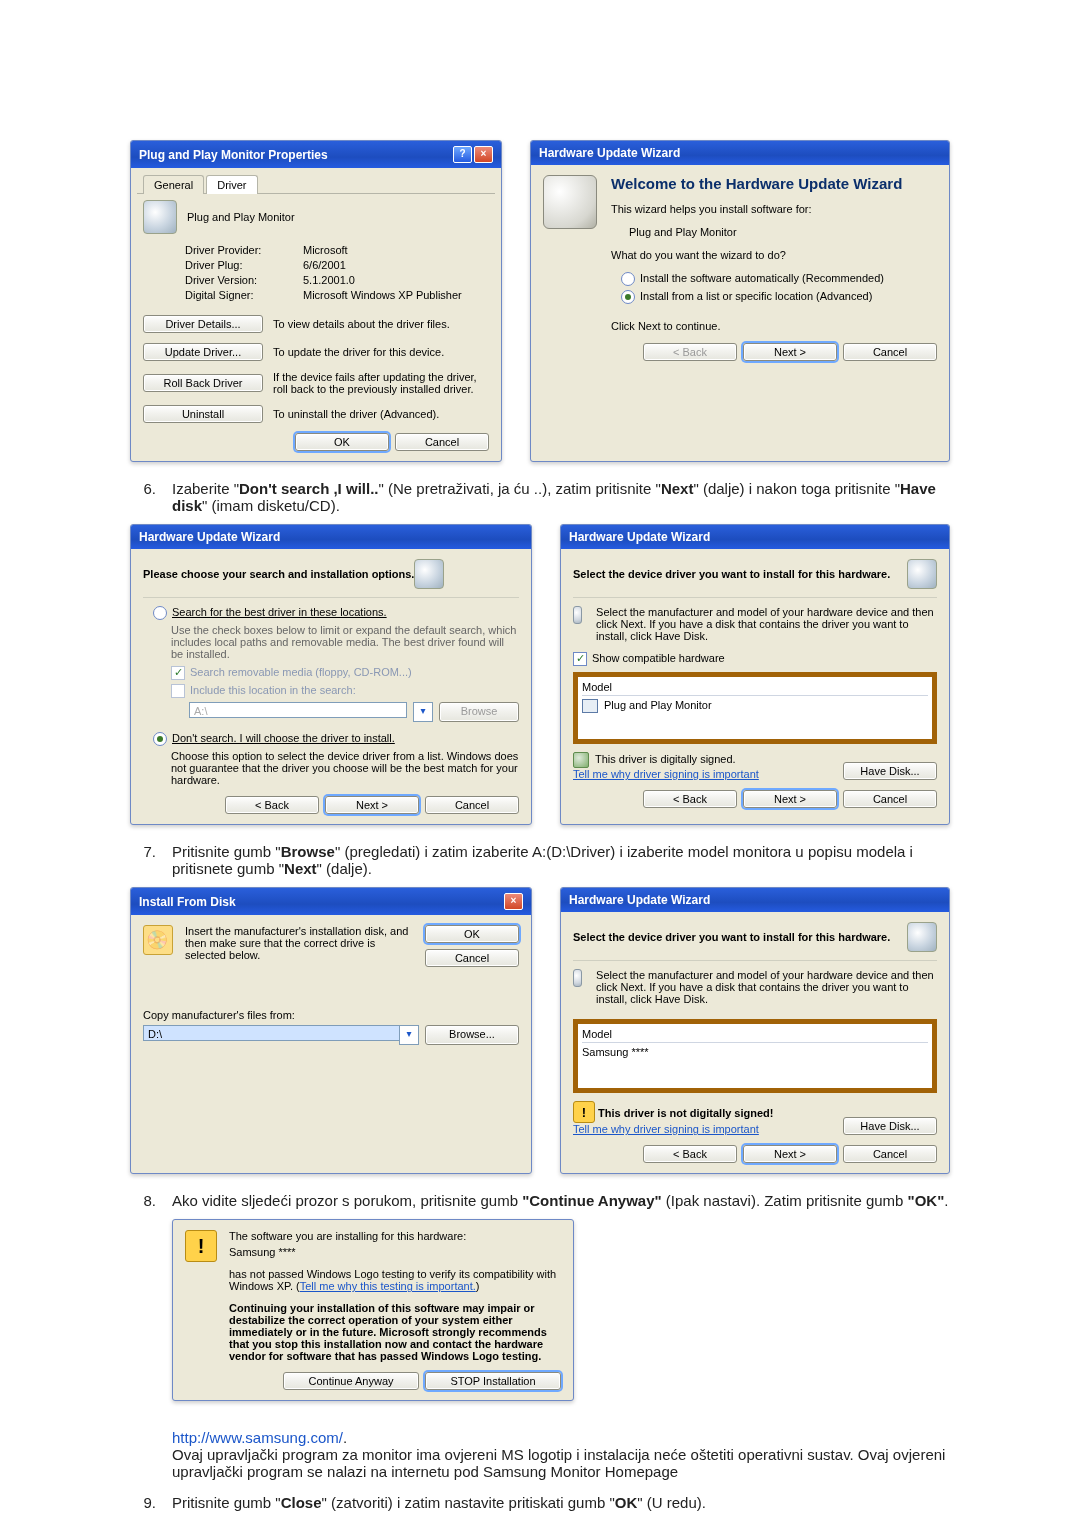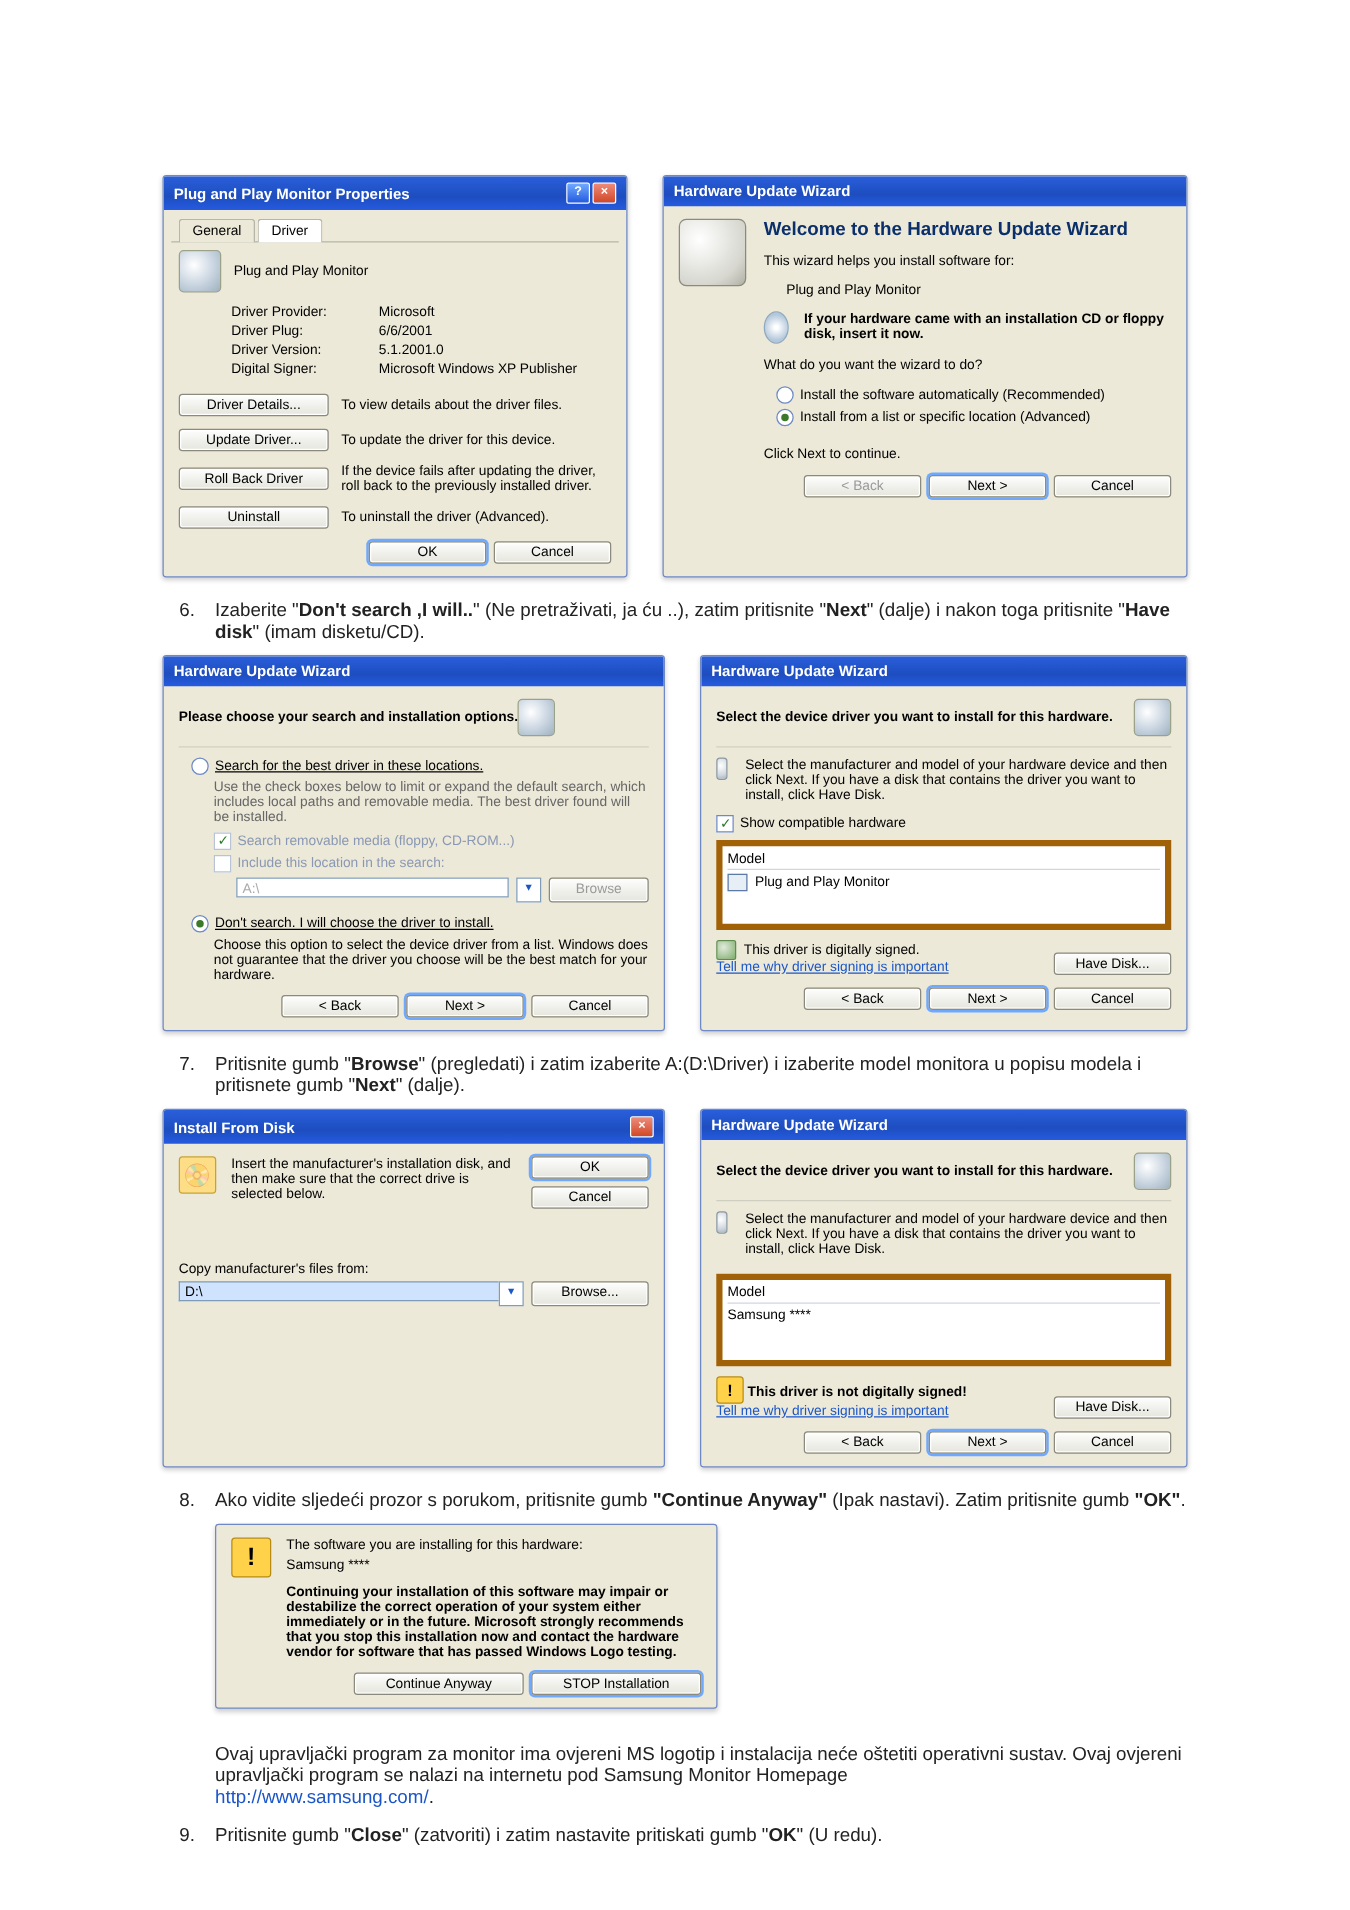--- a/index.html
+++ b/index.html
@@ -180,24 +180,20 @@
     <div class="win" style="flex:1">
       <div class="tb">
         <span>Hardware Update Wizard</span>
       </div>
       <div class="body" style="display:flex;gap:14px">
         <span class="wizicon"></span>
         <div style="flex:1">
           <div class="header-blue">Welcome to the Hardware Update Wizard</div>
           <p>This wizard helps you install software for:</p>
           <p style="margin-left:18px">Plug and Play Monitor</p>
-          <div style="display:flex;align-items:flex-start;gap:4px;margin:10px 0">
-            <span class="cdicon"></span>
-            <b style="font-size:11px">If your hardware came with an installation CD or floppy disk, insert it now.</b>
-          </div>
           <p>What do you want the wizard to do?</p>
           <div style="margin-left:10px">
             <div><span class="radio"></span><span>Install the software automatically (Recommended)</span></div>
             <div style="margin-top:4px"><span class="radio sel"></span><span>Install from a list or specific location (Advanced)</span></div>
           </div>
           <p style="margin-top:16px">Click Next to continue.</p>
           <div class="foot">
             <span class="xp-btn dim">&lt; Back</span>
             <span class="xp-btn def">Next &gt;</span>
             <span class="xp-btn">Cancel</span>
@@ -362,33 +358,36 @@
     </div>
   </div>
 
   <div class="win" style="width:400px;margin-left:42px">
     <div class="body">
       <div style="display:flex;gap:12px">
         <span class="warnicon" style="width:30px;height:30px;font-size:20px;flex-shrink:0">!</span>
         <div>
           <div>The software you are installing for this hardware:</div>
           <div style="margin:4px 0 10px 0">Samsung ****</div>
+          <div>
+            <span>has not passed Windows Logo testing to verify its compatibility with Windows XP. (</span><span class="link">Tell me why this testing is important.</span><span>)</span>
+          </div>
           <div style="margin-top:10px"><b>Continuing your installation of this software may impair or destabilize the correct operation of your system either immediately or in the future. Microsoft strongly recommends that you stop this installation now and contact the hardware vendor for software that has passed Windows Logo testing.</b></div>
         </div>
       </div>
       <div class="foot">
         <span class="xp-btn" style="min-width:110px">Continue Anyway</span>
         <span class="xp-btn def" style="min-width:110px">STOP Installation</span>
       </div>
     </div>
   </div>
 
   <div style="margin:28px 0 0 42px">
+    <div><a class="url">http://www.samsung.com/</a><span>.</span></div>
     <div>Ovaj upravljački program za monitor ima ovjereni MS logotip i instalacija neće oštetiti operativni sustav. Ovaj ovjereni upravljački program se nalazi na internetu pod Samsung Monitor Homepage</div>
-    <div><a class="url">http://www.samsung.com/</a><span>.</span></div>
   </div>
 
   <div class="step">
     <div class="num">9.</div>
     <div class="txt">
       <span>Pritisnite gumb "</span><b class="k">Close</b><span>" (zatvoriti) i zatim nastavite pritiskati gumb "</span><b class="k">OK</b><span>" (U redu).</span>
     </div>
   </div>
 
 </div>

